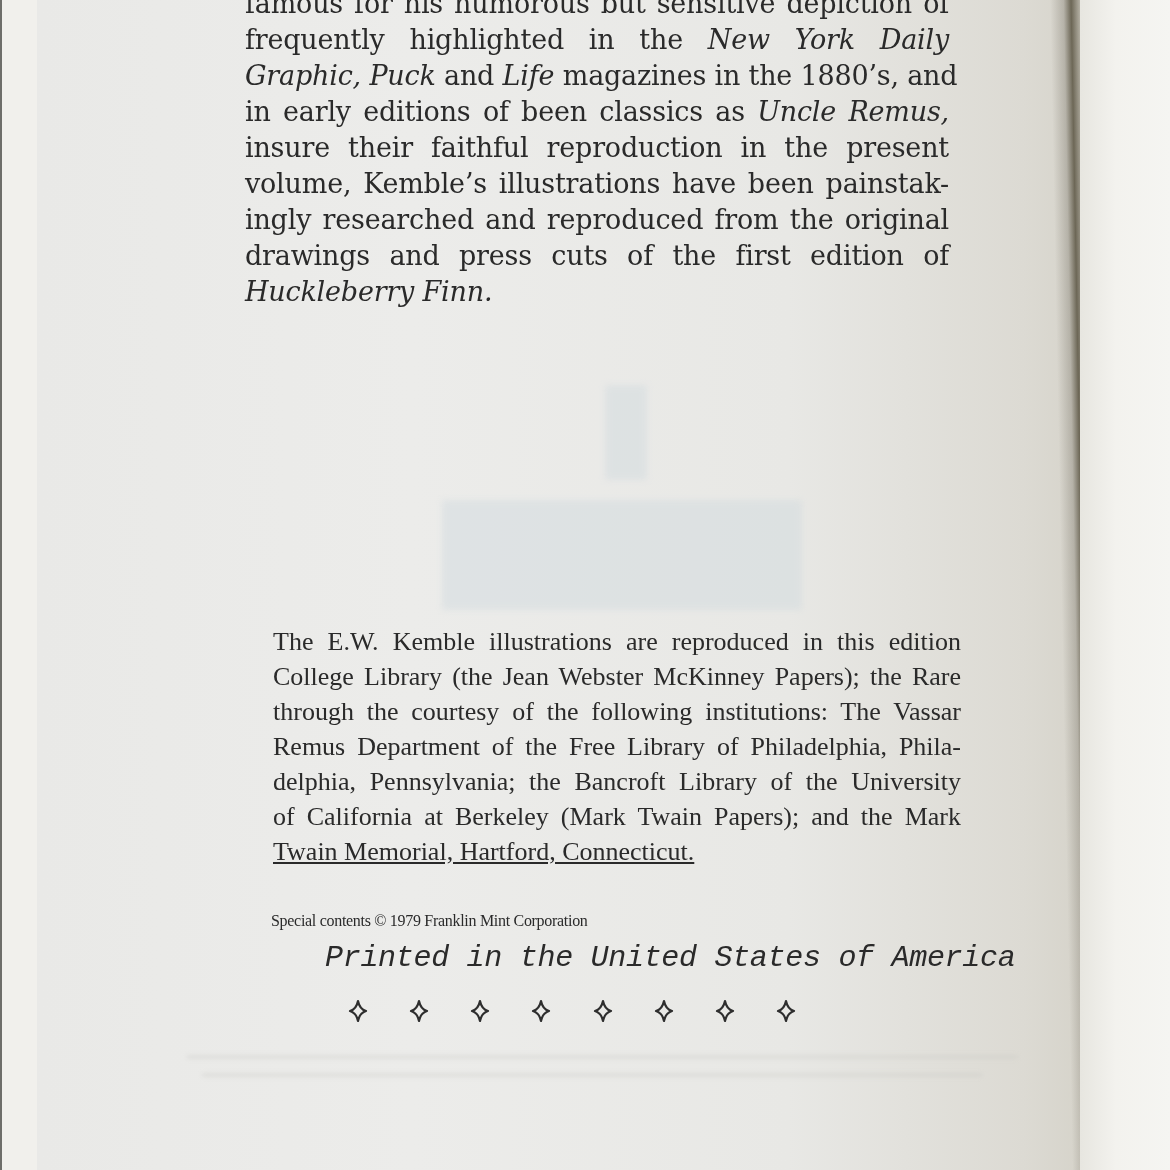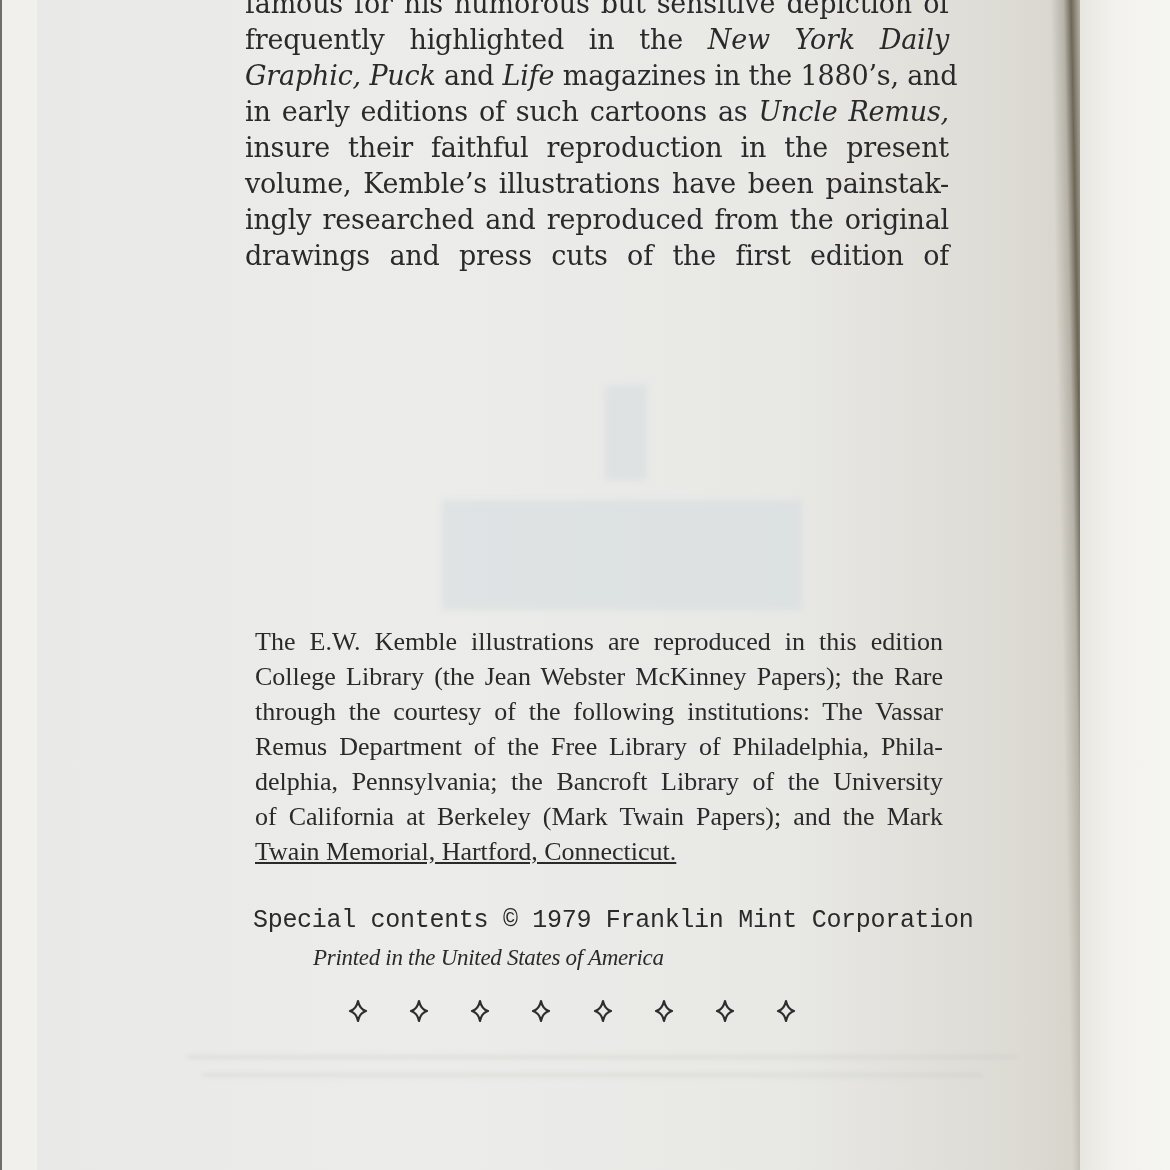--- a/index.html
+++ b/index.html
@@ -69,58 +69,58 @@
       text-align-last: justify;
       height: 36px;
     }
     .top-block .line.last {
       text-align-last: left;
     }
     .top-block em {
       font-style: italic;
     }
     .bottom-block {
-      left: 218px;
+      left: 236px;
       top: 624px;
       width: 688px;
       font-family: "Liberation Serif", serif;
       font-size: 26px;
       line-height: 35px;
     }
     .bottom-block .line {
       display: block;
       white-space: nowrap;
       text-align: justify;
       text-align-last: justify;
       height: 35px;
     }
     .bottom-block .line.last {
       text-align-last: left;
       text-decoration: underline;
     }
     .copyright {
       position: absolute;
-      left: 216px;
+      left: 234px;
       top: 903px;
       width: 624px;
-      font-family: Liberation Mono, monospace;
-      font-size: 25px;
+      font-family: Liberation Serif, serif;
+      font-size: 16px;
       line-height: 36px;
       color: #2a2a2a;
       white-space: nowrap;
       letter-spacing: -0.3px;
     }
     .printed {
       position: absolute;
-      left: 276px;
+      left: 288px;
       top: 940px;
       width: 490px;
-      font-family: Liberation Serif, serif;
+      font-family: Liberation Mono, monospace;
       font-style: italic;
-      font-size: 23px;
+      font-size: 30px;
       line-height: 36px;
       color: #2a2a2a;
       white-space: nowrap;
       letter-spacing: -0.3px;
     }
     .ornaments {
       position: absolute;
       left: 310px;
       top: 998px;
       width: 450px;
@@ -149,25 +149,26 @@
 
 <div class="page">
 
   <div class="bleed" style="left:568px; top:385px; width:42px; height:95px;"></div>
   <div class="bleed" style="left:405px; top:500px; width:360px; height:110px;"></div>
 
   <div class="text-block top-block">
     <span class="line">famous for his humorous but sensitive depiction of</span>
     <span class="line"><span>frequently highlighted in the</span> <em>New York Daily</em></span>
     <span class="line"><em>Graphic,</em> <em>Puck</em> <span>and</span> <em>Life</em> <span>magazines in the 1880’s, and</span></span>
-    <span class="line"><span>in early editions of such cartoons as</span> <em>Uncle Remus,</em></span>
+    <span class="line"><span>in early editions of been classics as</span> <em>Uncle Remus,</em></span>
     <span class="line">insure their faithful reproduction in the present</span>
     <span class="line">volume, Kemble’s illustrations have been painstak-</span>
     <span class="line">ingly researched and reproduced from the original</span>
     <span class="line">drawings and press cuts of the first edition of</span>
+    <span class="line last"><em>Huckleberry Finn.</em></span>
   </div>
 
   <div class="text-block bottom-block">
     <span class="line">The E.W. Kemble illustrations are reproduced in this edition</span>
     <span class="line">College Library (the Jean Webster McKinney Papers); the Rare</span>
     <span class="line">through the courtesy of the following institutions: The Vassar</span>
     <span class="line">Remus Department of the Free Library of Philadelphia, Phila-</span>
     <span class="line">delphia, Pennsylvania; the Bancroft Library of the University</span>
     <span class="line">of California at Berkeley (Mark Twain Papers); and the Mark</span>
     <span class="line last">Twain Memorial, Hartford, Connecticut.</span>

